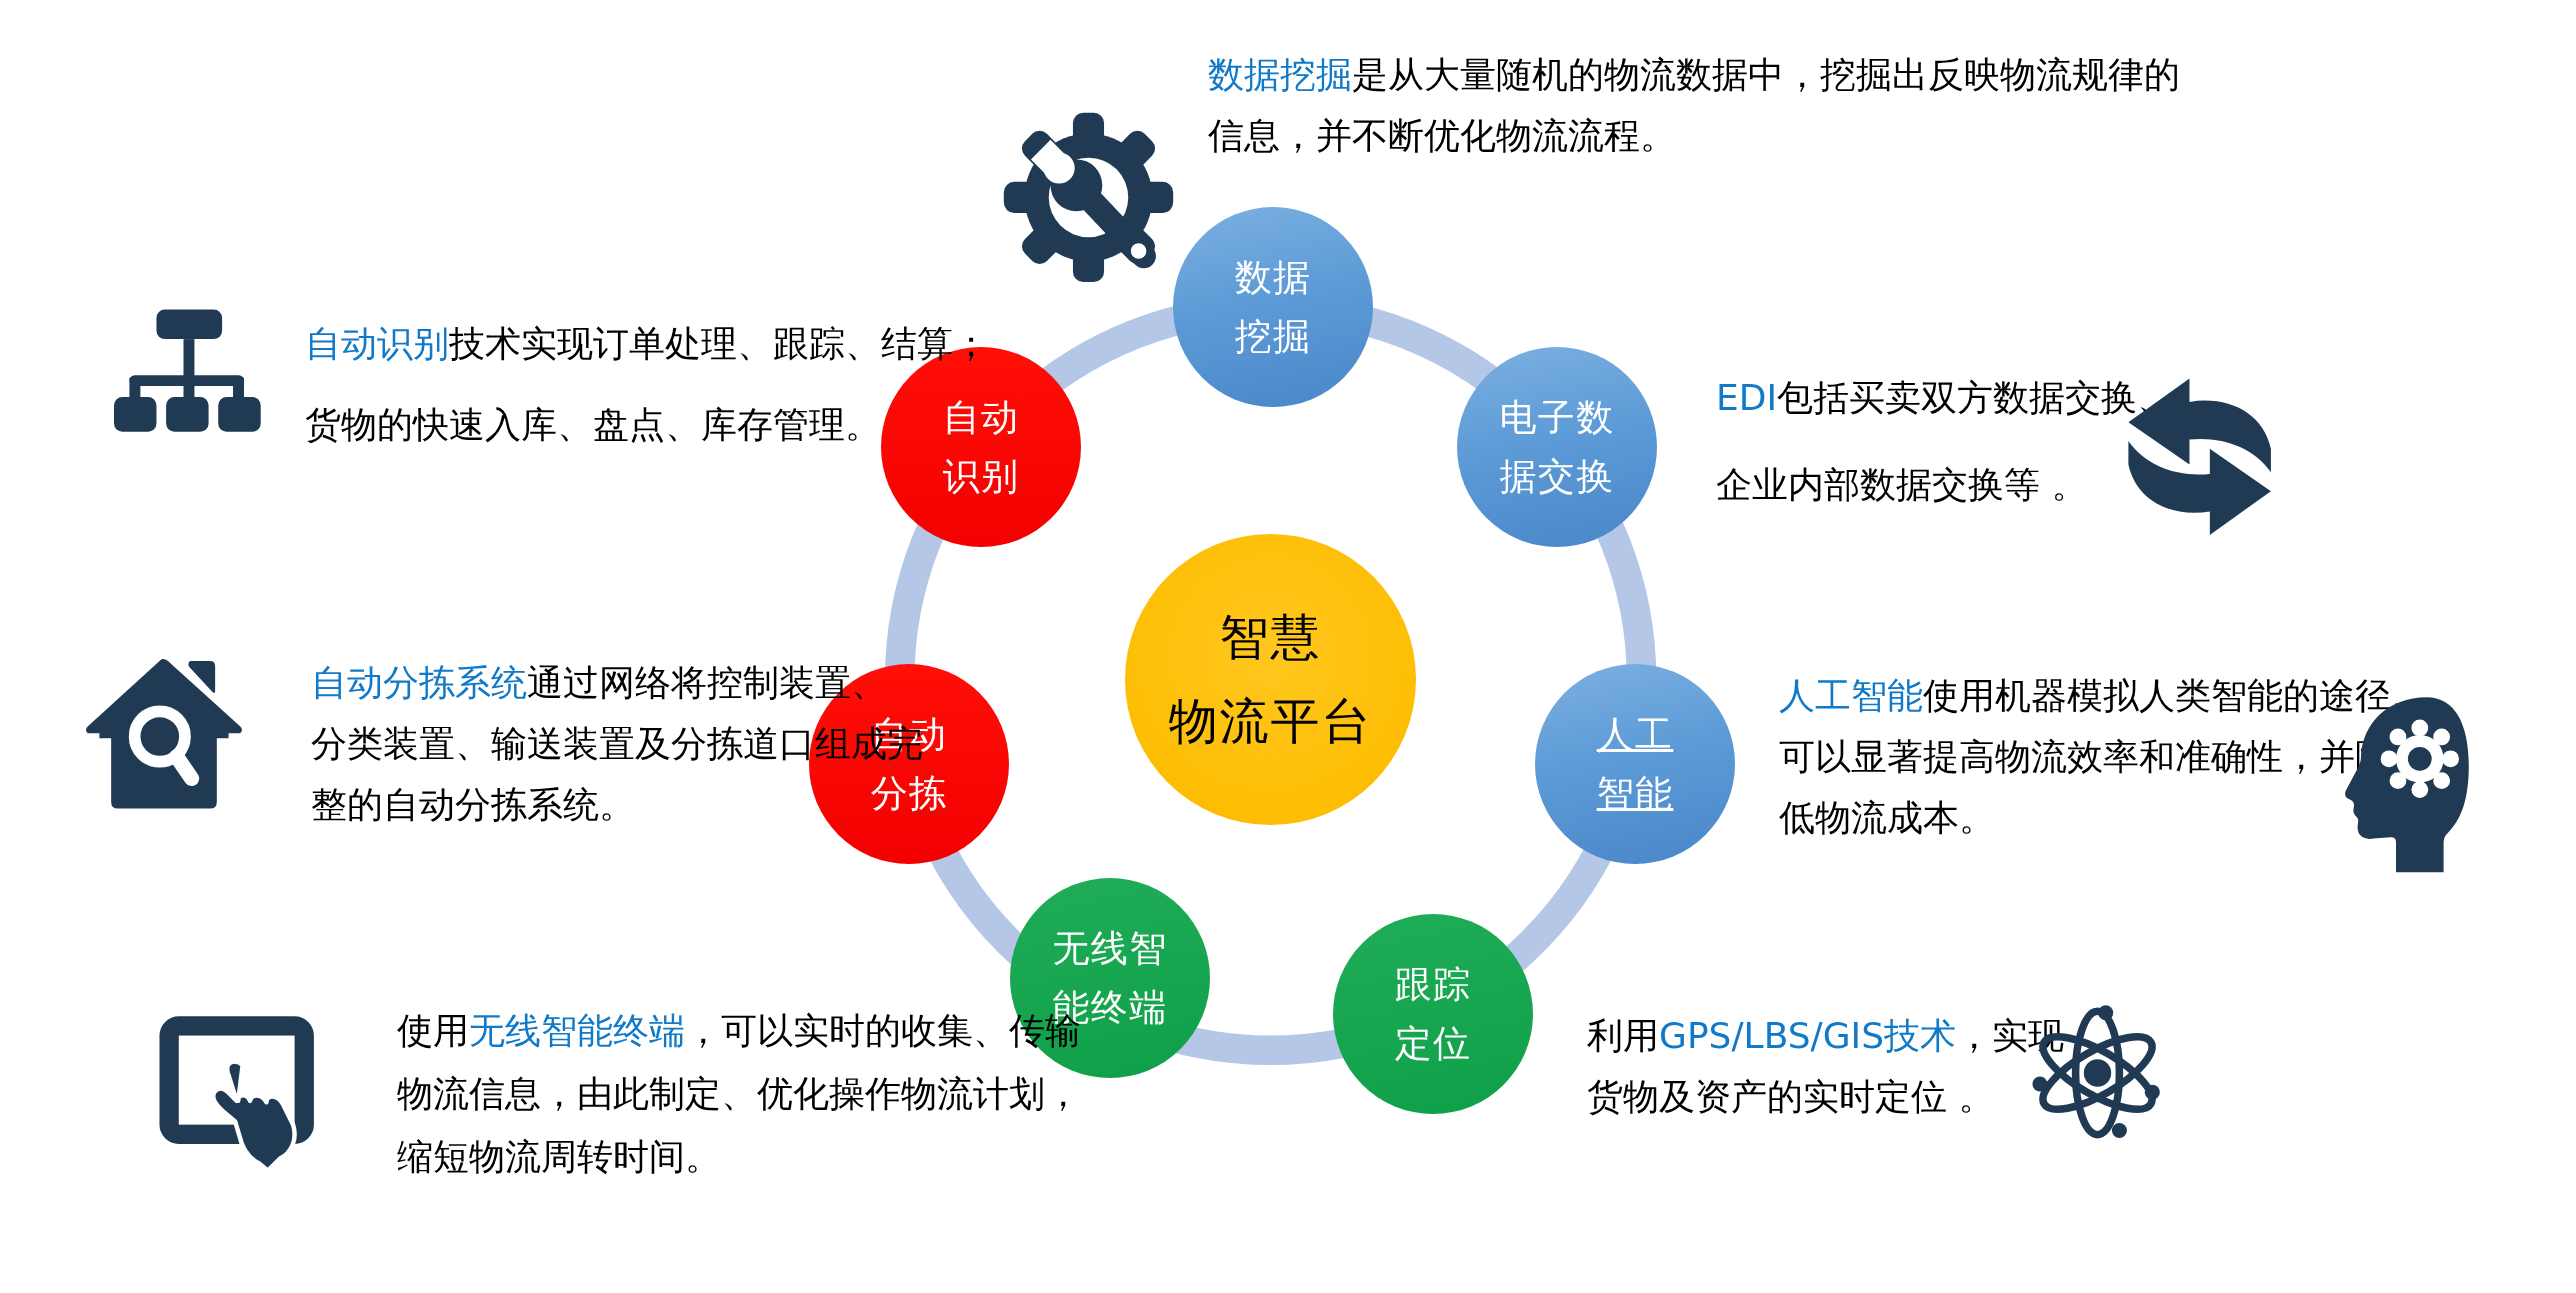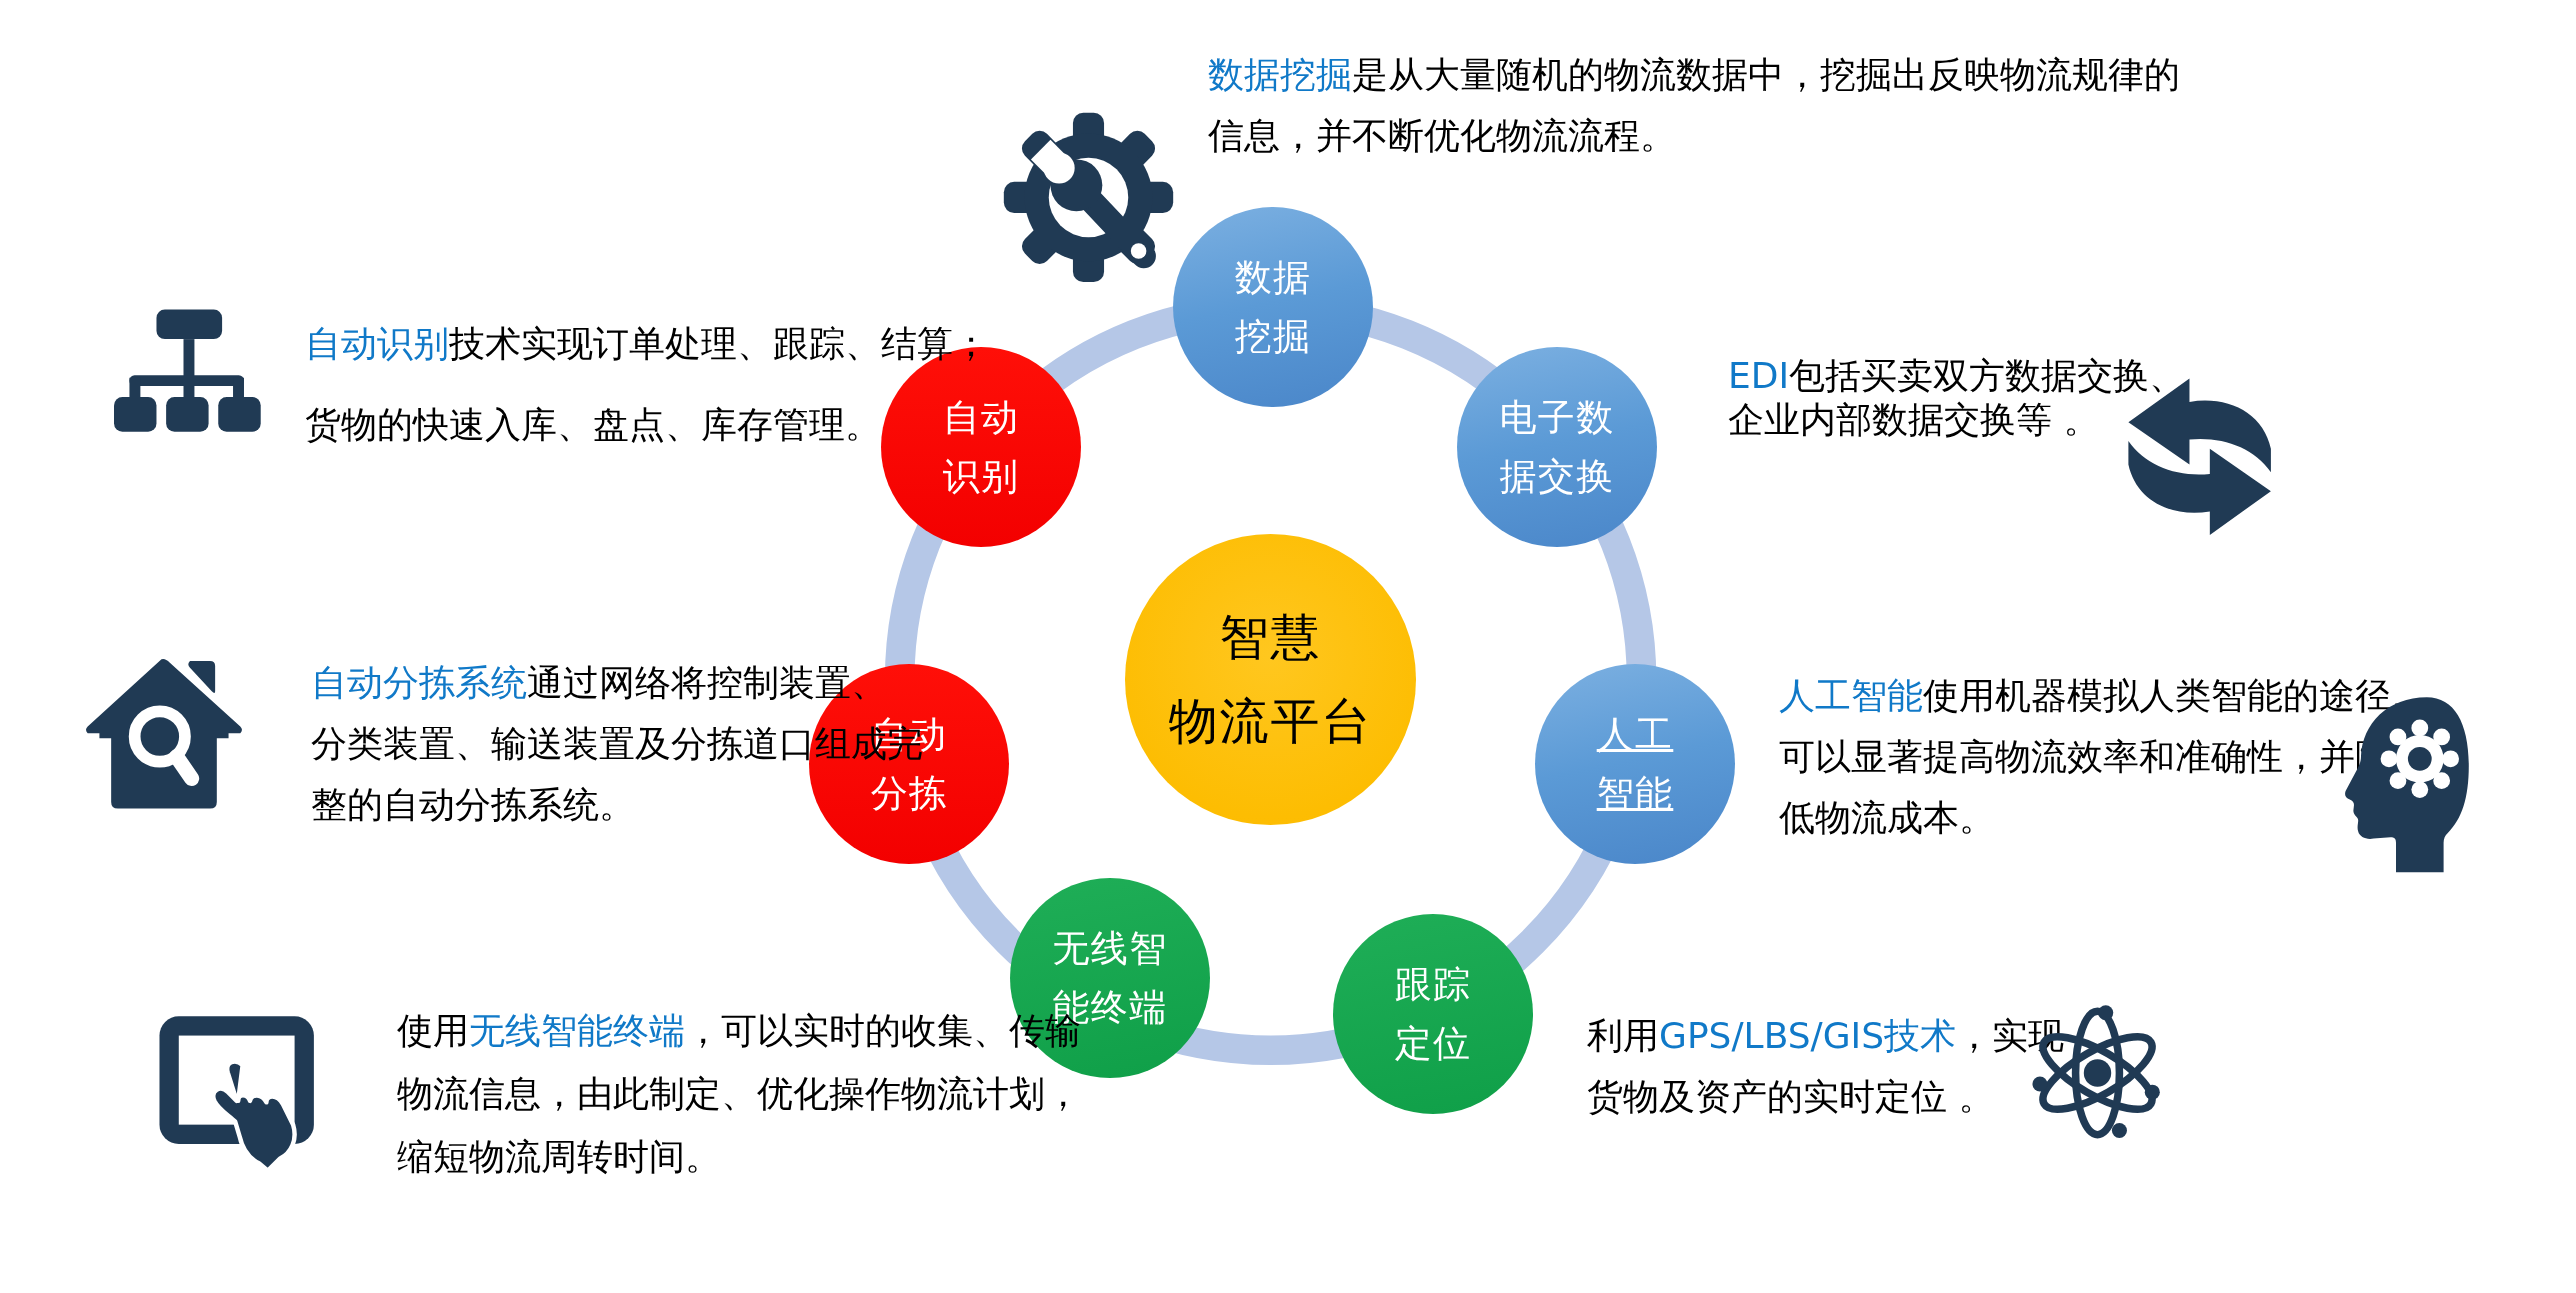--- a/index.html
+++ b/index.html
@@ -74,21 +74,21 @@
   </div>
 
   <div class="center-node" style="left:1125px;top:534px;">
     <span>智慧
 物流平台</span>
   </div>
 
   <p class="desc" style="left:1208px;top:44px;"><span class="hl">数据挖掘</span><span>是从大量随机的物流数据中，挖掘出反映物流规律的
 信息，并不断优化物流流程。</span></p>
 
-  <p class="desc" style="left:1716px;top:354px;line-height:44px;margin-left:12px;"><span class="hl">EDI</span><span>包括买卖双方数据交换、
+  <p class="desc" style="left:1716px;top:354px;line-height:87px;"><span class="hl">EDI</span><span>包括买卖双方数据交换、
 企业内部数据交换等 。</span></p>
 
   <p class="desc" style="left:1779px;top:665px;"><span class="hl">人工智能</span><span>使用机器模拟人类智能的途径,
 可以显著提高物流效率和准确性，并降
 低物流成本。</span></p>
 
   <p class="desc" style="left:1587px;top:1005px;"><span>利用</span><span class="hl">GPS/LBS/GIS技术</span><span>，实现
 货物及资产的实时定位 。</span></p>
 
   <p class="desc" style="left:357px;top:999px;line-height:63px;margin-left:40px;"><span>使用</span><span class="hl">无线智能终端</span><span>，可以实时的收集、传输

